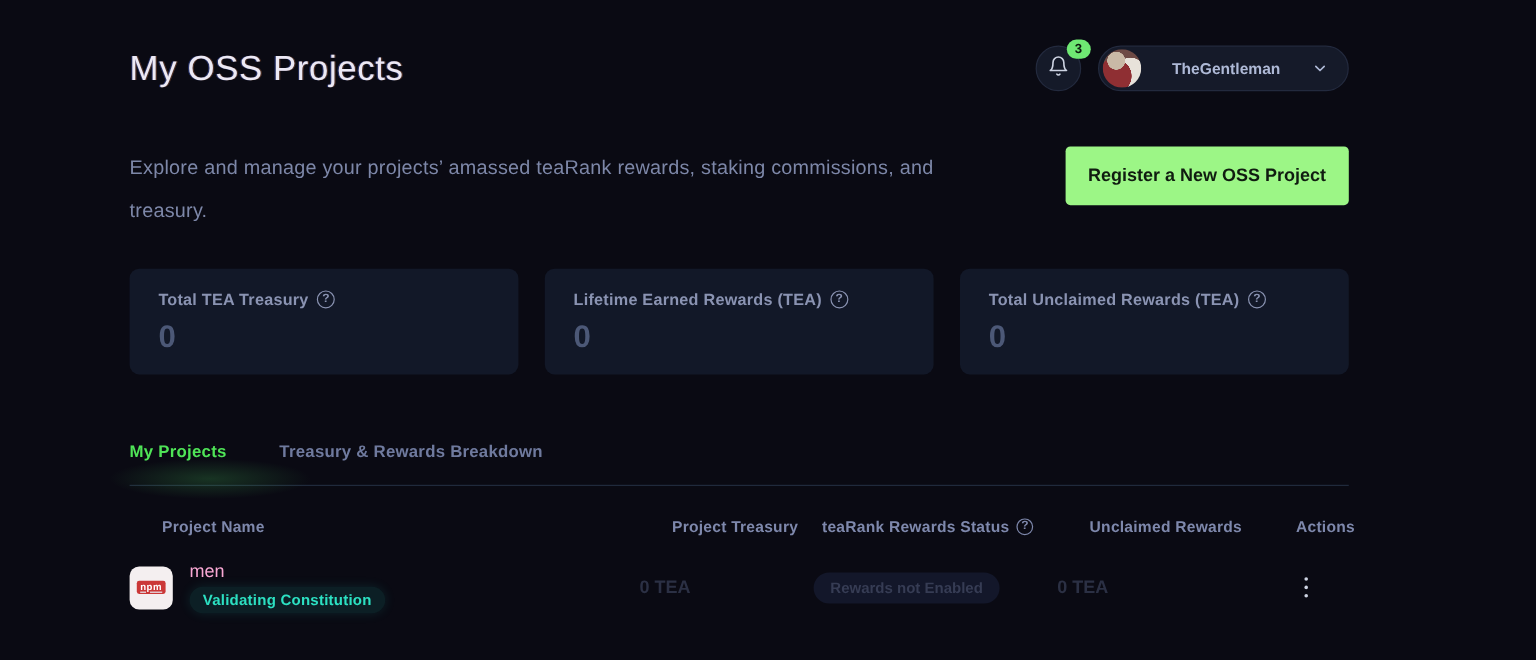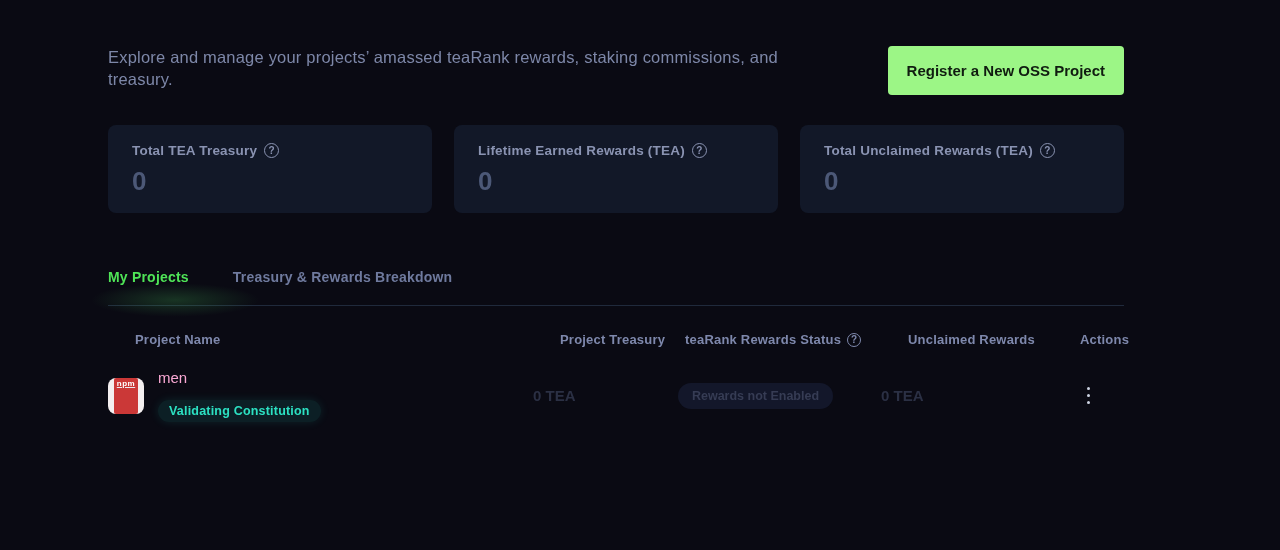--- a/index.html
+++ b/index.html
@@ -81,21 +81,21 @@
   
   .sub-row {
     display: flex;
     justify-content: space-between;
     align-items: flex-start;
     margin-top: 46px;
   }
   .subtitle {
     width: 700px;
     font-size: 16.5px;
-    line-height: 22px;
+    line-height: 36px;
     color: #7d87a8;
     letter-spacing: 0.2px;
   }
   .register-btn {
     background: #9cf686;
     color: #101c10;
     border: none;
     border-radius: 4px;
     font-family: "Liberation Sans", sans-serif;
     font-size: 15px;
@@ -176,37 +176,37 @@
     align-items: center;
     gap: 6px;
   }
   .th .q-icon { width: 14px; height: 14px; border-color: #7e88ac; color: #7e88ac; }
   .trow { margin-top: 22px; }
   .project-cell { display: flex; align-items: center; gap: 14px; }
   .npm-tile {
     width: 36px; height: 36px;
     background: #f4eff0;
     border-radius: 8px;
-    display: flex; justify-content: center;
+    display: flex; align-items: center; justify-content: center;
     flex: 0 0 auto;
     text-decoration: underline;
   }
   .npm-mark {
     background: #cb3837;
     color: #ffffff;
     font-size: 8px;
     font-weight: 700;
     border-radius: 2px;
     padding: 1px 3px;
     letter-spacing: 0.5px;
   }
   .project-name { font-size: 15px; font-weight: 500; color: #f9a8d4; }
   .validating-badge {
     display: inline-block;
-    margin-top: 14px;
+    margin-top: 4px;
     background: rgba(44,224,194,0.10);
     box-shadow: 0 0 10px rgba(44,224,194,0.12);
     color: #2ce0c2;
     font-size: 12.5px;
     font-weight: 700;
     border-radius: 11px;
     padding: 4px 11px;
     letter-spacing: 0.2px;
   }
   .dim-value { font-size: 15px; font-weight: 600; color: #2b3044; }
@@ -230,20 +230,47 @@
     cursor: pointer;
     padding: 3px 0;
   }
   .kebab .dot { width: 3px; height: 3px; border-radius: 50%; background: #cdd3e2; }
 </style>
 </head>
 <body>
 
 <div class="container">
 
+  <div class="top-row">
+    <h1 class="page-title">My OSS Projects</h1>
+
+    <div class="header-widgets">
+      <div class="bell-wrap">
+        <div class="bell-btn">
+          <span>
+            <svg width="18" height="18" viewBox="0 0 24 24" fill="none" stroke="#cdd3e2" stroke-width="1.8" stroke-linecap="round" stroke-linejoin="round">
+              <path d="M18 8a6 6 0 0 0-12 0c0 7-3 9-3 9h18s-3-2-3-9"></path>
+              <path d="M13.7 21a2 2 0 0 1-3.4 0"></path>
+            </svg>
+          </span>
+        </div>
+        <span class="notif-badge">3</span>
+      </div>
+
+      <div class="user-pill">
+        <span class="avatar"></span>
+        <span class="username">TheGentleman</span>
+        <span class="chevron">
+          <svg width="14" height="14" viewBox="0 0 24 24" fill="none" stroke="#aeb9d6" stroke-width="2.4" stroke-linecap="round" stroke-linejoin="round">
+            <path d="M6 9l6 6 6-6"></path>
+          </svg>
+        </span>
+      </div>
+    </div>
+  </div>
 
   <div class="sub-row">
     <p class="subtitle">Explore and manage your projects’ amassed teaRank rewards, staking commissions, and treasury.</p>
     <button class="register-btn">Register a New OSS Project</button>
   </div>
 
   <div class="stats-row">
     <div class="stat-card">
       <div class="stat-label-row">
         <span class="stat-label">Total TEA Treasury</span>

